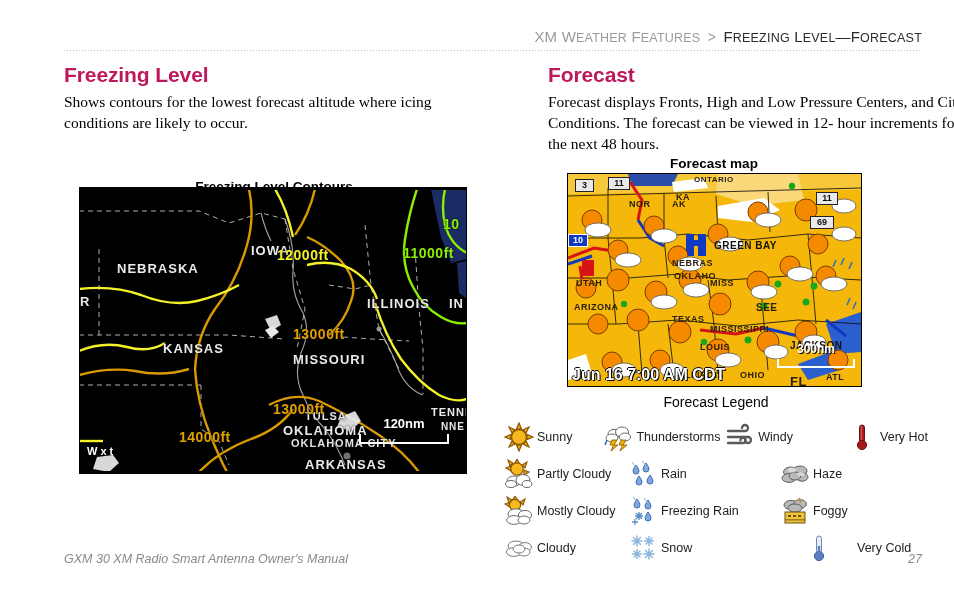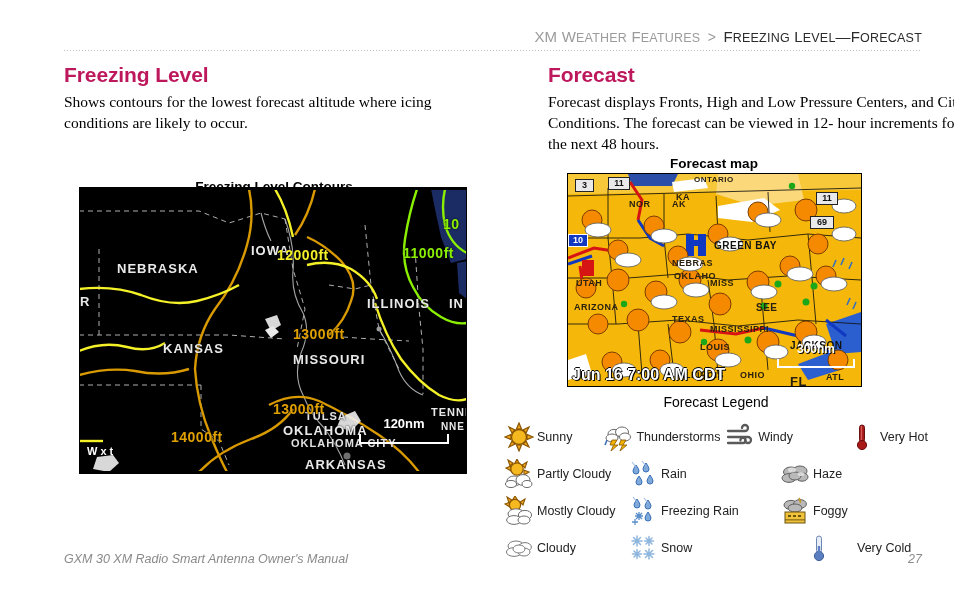--- a/index.html
+++ b/index.html
@@ -240,21 +240,21 @@
     
     <span class="mlabel city" style="left:212px;top:248px;">OKLAHOMA CITY</span>
     <span class="mlabel city" style="left:226px;top:221px;">TULSA</span>
 
     
     <span class="mlabel ctr-lbl c-yellow" style="left:198px;top:58px;">12000ft</span>
     <span class="mlabel ctr-lbl c-green" style="left:324px;top:56px;">11000ft</span>
     <span class="mlabel ctr-lbl c-green" style="left:364px;top:27px;">10</span>
     <span class="mlabel ctr-lbl c-gold" style="left:214px;top:137px;">13000ft</span>
     <span class="mlabel ctr-lbl c-gold" style="left:194px;top:212px;">13000ft</span>
-    <span class="mlabel ctr-lbl c-gold" style="left:92px;top:240px;">14000ft</span>
+    <span class="mlabel ctr-lbl c-gold" style="left:100px;top:240px;">14000ft</span>
 
     
     <div class="scalebar-l">
       <span>120nm</span>
     </div>
     <span class="mlabel state" style="right:2px;bottom:40px;font-size:10px;color:#e9e9e9;">NNE</span>
     <div class="compass">W x t</div>
   </div>
 
   <div class="col-right">

